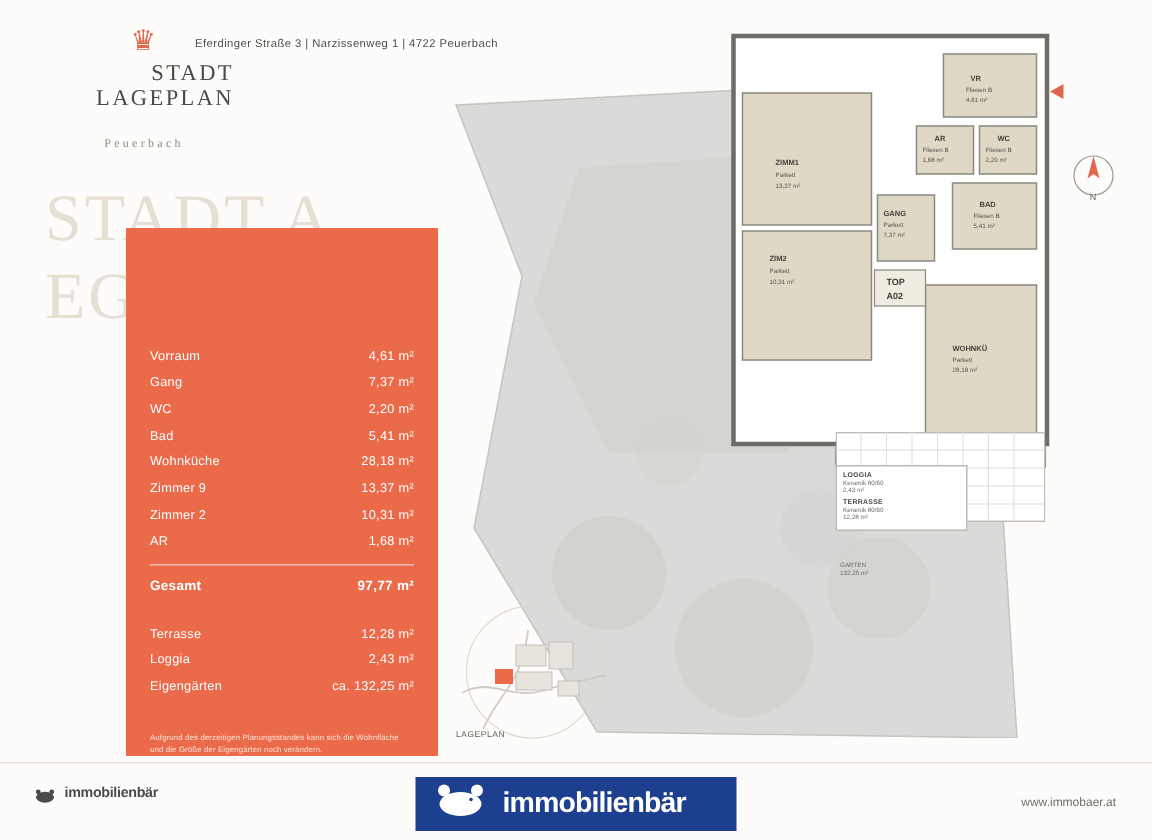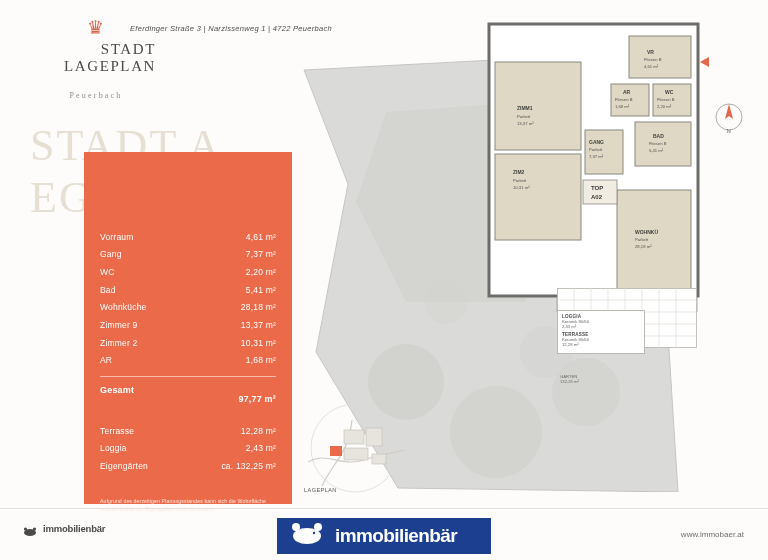--- a/index.html
+++ b/index.html
@@ -43,21 +43,20 @@
     font-size: 8px;
     letter-spacing: 2.2px;
     color: #8c8c88;
   }
   .address {
     position: absolute;
     left: 130px; top: 24px;
     font-size: 7.5px;
     color: #4d4d4b;
     letter-spacing: 0.3px;
-    font-style: italic;
   }
 
   
   .title-main {
     position: absolute;
     left: 30px; top: 120px;
     font-family: "Liberation Serif", serif;
     font-size: 44px;
     letter-spacing: 2px;
     color: #e6dfd3;
@@ -90,21 +89,20 @@
     letter-spacing: 0.2px;
   }
   .row .lbl { text-align: left; }
   .row .val { text-align: right; min-width: 54px; }
   .row.total {
     font-weight: bold;
     font-size: 9px;
     border-top: 1px solid rgba(255,255,255,.55);
     margin-top: 6px;
     padding-top: 9px;
-    flex-direction: column;
   }
   .gap { height: 14px; }
   .note {
     margin-top: 22px;
     font-size: 5.2px;
     line-height: 1.55;
     color: #ffe6dd;
     letter-spacing: 0.1px;
   }
 

